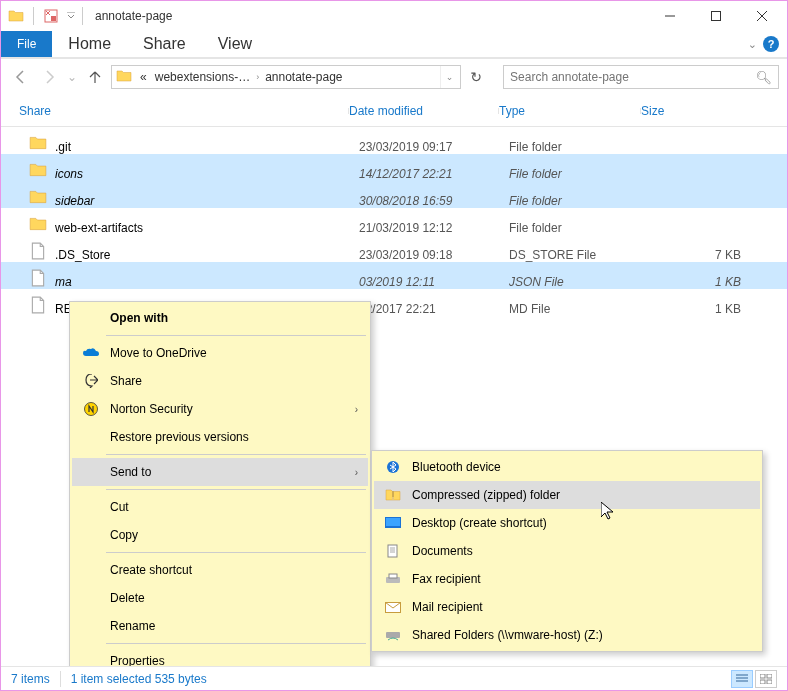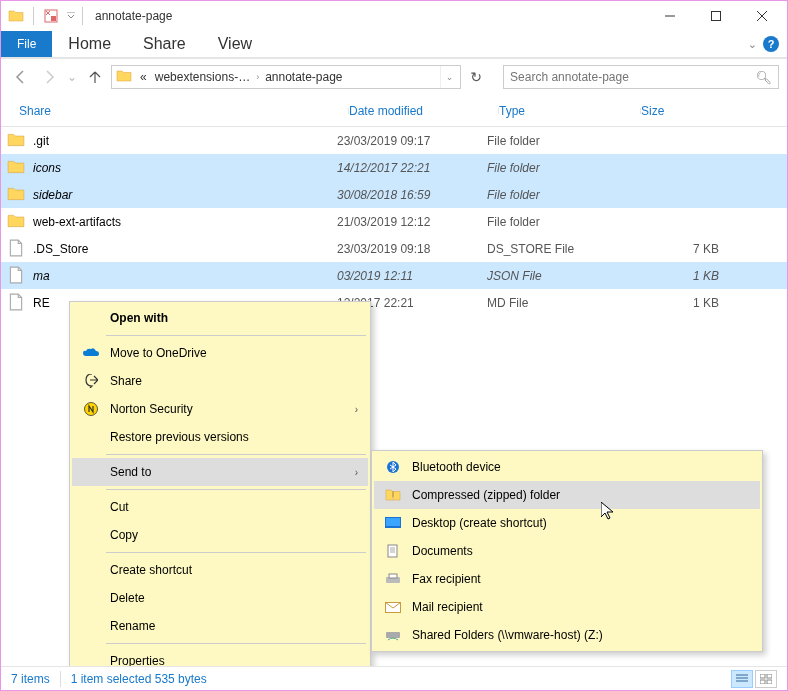--- a/index.html
+++ b/index.html
@@ -38,21 +38,21 @@
     
     .columns { height: 32px; display: flex; align-items: center; border-bottom: 1px solid #e5e5e5; padding-left: 18px; padding-right: 10px; }
     .col { color: #1979ca; font-size: 12px; position: relative; }
     .col-name { width: 330px; }
     .col-date { width: 150px; }
     .col-type { width: 142px; }
     .col-size { width: 90px; text-align: left; }
     .col-sep { position: absolute; right: 0; top: 4px; bottom: 4px; width: 1px; background: #e5e5e5; }
     
     .file-list { }
-    .file-row { height: 27px; display: flex; align-items: center; padding-left: 6px; padding-right: 10px; }
+    .file-row { height: 27px; display: flex; align-items: flex-end; padding-left: 28px; padding-right: 10px; }
     .file-row.selected { background: #cce8ff; font-style: italic; }
     .file-icon { width: 20px; height: 20px; margin-right: 6px; flex-shrink: 0; }
     .file-name { width: 304px; }
     .file-date { width: 150px; color: #555; }
     .file-type { width: 142px; color: #555; }
     .file-size { width: 90px; color: #555; text-align: right; }
     
     .folder-svg { fill: #ffd75e; stroke: #d9a23e; stroke-width: 0.5; }
     .file-svg { fill: #fff; stroke: #aaa; }
     

